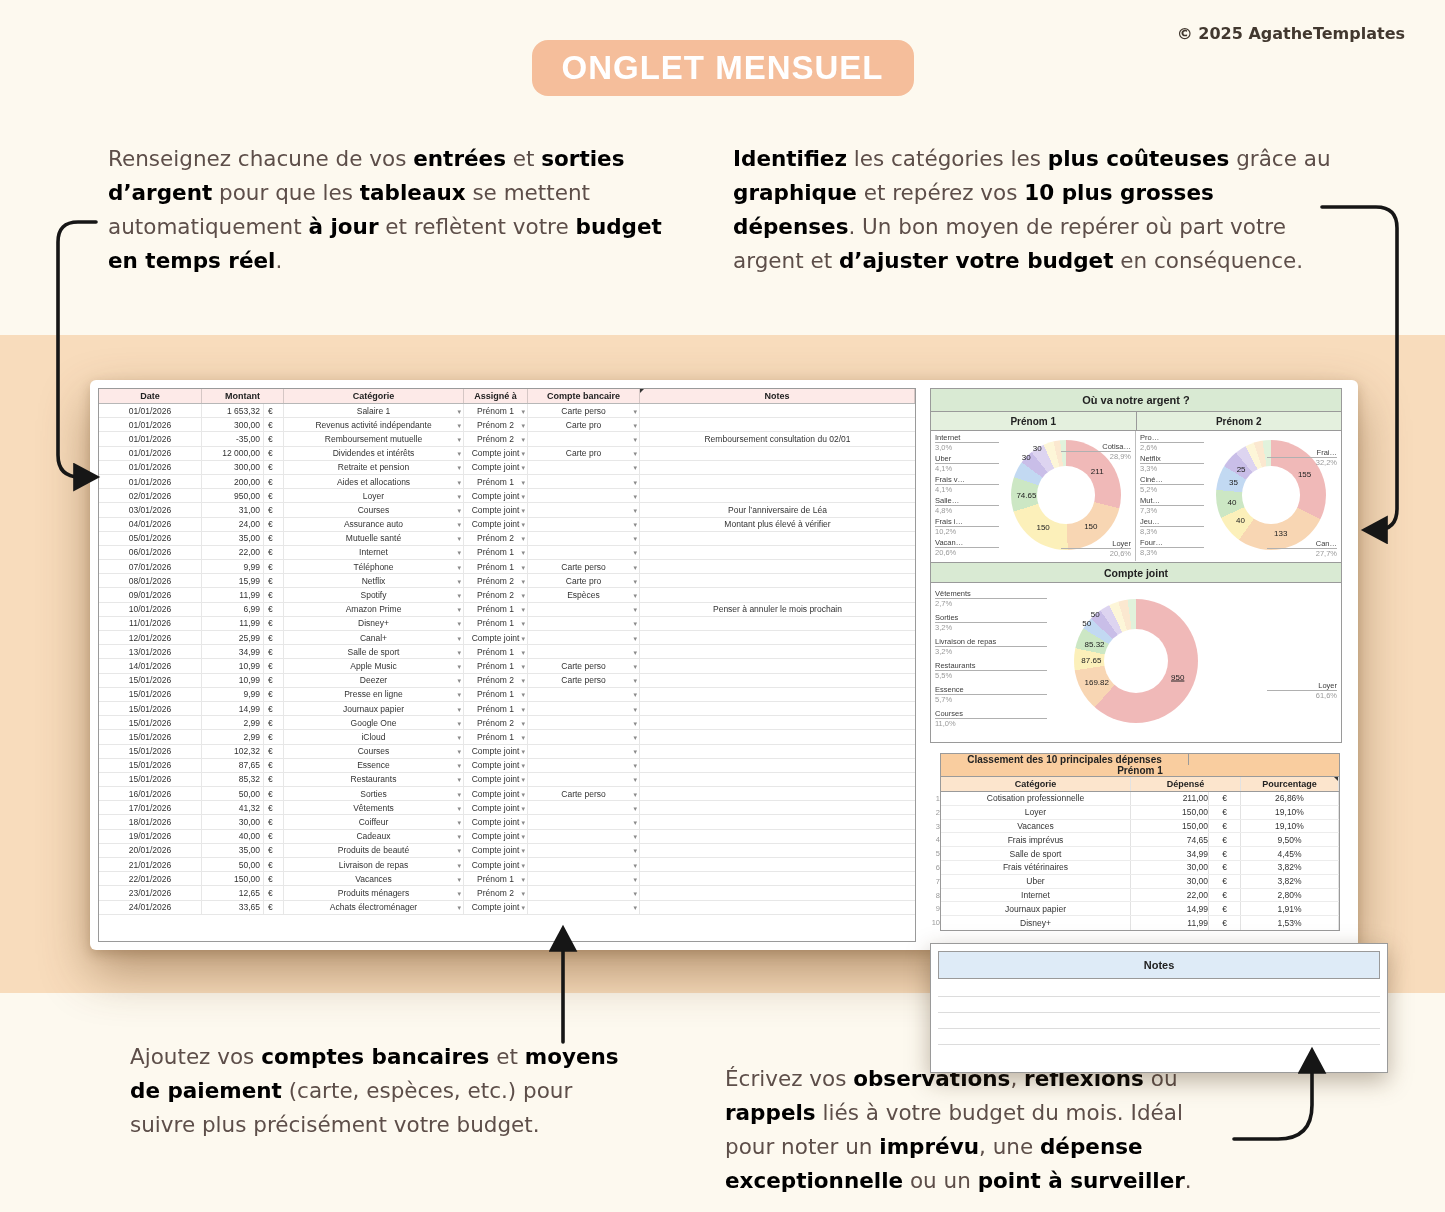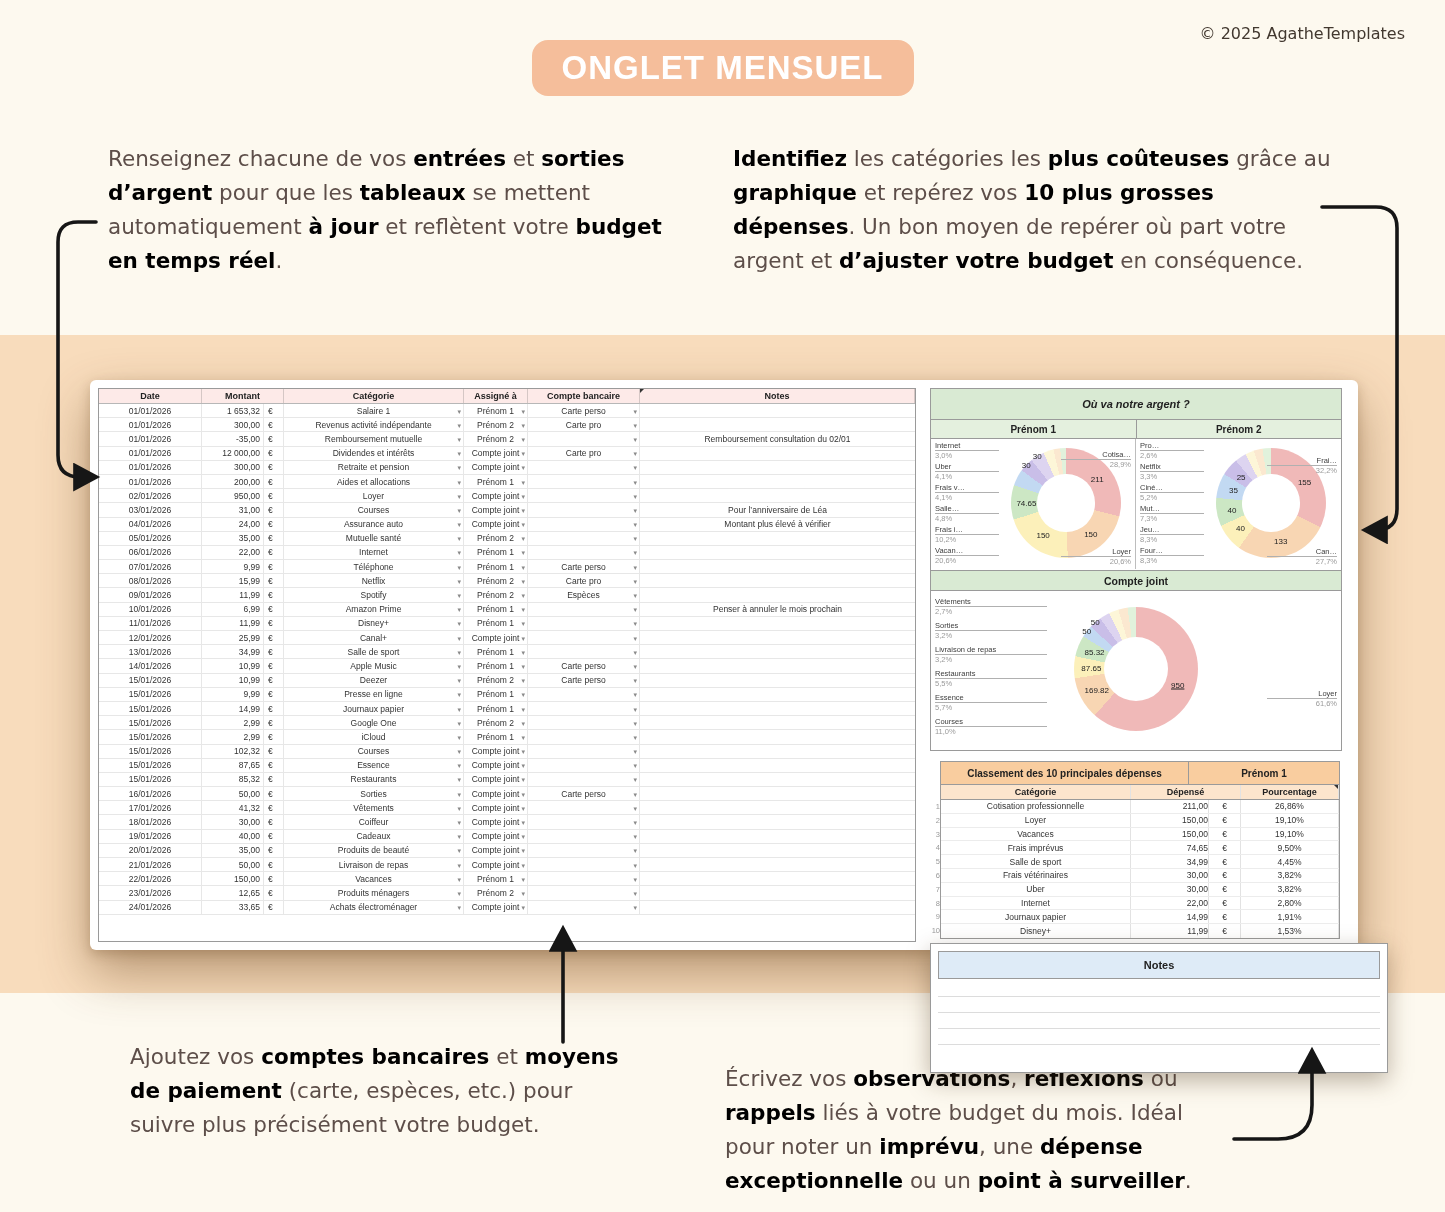--- a/index.html
+++ b/index.html
@@ -1,21 +1,21 @@
 <!DOCTYPE html>
 <html><head>
 <meta charset="utf-8">
 <style>
   * { margin:0; padding:0; box-sizing:border-box; }
   html,body { width:1445px; height:1212px; }
   body { position:relative; background:#FDF9EF; font-family:"DejaVu Sans","Liberation Sans",sans-serif; color:#5D4E49; overflow:hidden; }
 
   .band { position:absolute; left:0; top:335px; width:1445px; height:658px; background:#F8DCBC; }
 
-  .copyright { position:absolute; top:24px; right:40px; font-size:16px; font-weight:normal; color:#42382F; }
+  .copyright { position:absolute; top:24px; right:40px; font-size:16px; font-weight:bold; color:#42382F; }
   .badge { position:absolute; top:40px; left:50%; transform:translateX(-50%); background:#F5BE9B; color:#FFFFFF;
            font-family:"Liberation Sans",sans-serif; font-weight:bold; font-size:33px; letter-spacing:1px;
            padding:9px 30px; border-radius:16px; }
 
   .para { position:absolute; font-size:21.5px; line-height:34px; color:#5D4E49; }
   .para b { font-weight:bold; color:#000000; }
   #intro-left  { left:108px; top:142px; width:555px; }
   #intro-right { left:733px; top:142px; width:600px; }
   #bottom-left  { left:130px; top:1040px; width:505px; }
   #bottom-right { left:725px; top:1062px; width:500px; }
@@ -38,43 +38,43 @@
   .c-date { width:103px; } .c-amt { width:62px; justify-content:flex-end; padding-right:3px; }
   .c-eur { width:20px; justify-content:flex-start; padding-left:4px; }
   .c-mont { width:82px; } .c-cat { width:180px; } .c-asg { width:64px; } .c-acc { width:112px; }
   .c-note { flex:1; border-right:none; }
   .dd { position:absolute; right:2px; top:50%; transform:translateY(-50%); color:#8a8a8a; font-size:7px; line-height:1; }
   .corner-l { position:absolute; top:0; left:0; width:0; height:0; border-top:4px solid #333; border-right:4px solid transparent; }
   .corner-r { position:absolute; top:0; right:0; width:0; height:0; border-top:4px solid #333; border-left:4px solid transparent; }
 
   
   .charts { width:412px; margin-left:14px; font-family:"Liberation Sans",sans-serif; }
-  .gc-title { height:32px; background:#D9EAD3; border:1px solid #9a9a9a; display:flex; align-items:center; justify-content:center;
-              font-size:11px; font-weight:bold; color:#222;font-style:italic; }
+  .gc-title { height:24px; background:#D9EAD3; border:1px solid #9a9a9a; display:flex; align-items:center; justify-content:center;
+              font-size:11px; font-weight:bold; color:#222; }
   .gc-sub { display:flex; height:19px; border:1px solid #9a9a9a; border-top:none; background:#E4F0DE; font-size:10px; font-weight:bold; color:#222; }
   .gc-sub > div { flex:1; display:flex; align-items:center; justify-content:center; }
   .gc-sub > div:first-child { border-right:1px solid #9a9a9a; }
   .chart-strip { display:flex; height:132px; border:1px solid #9a9a9a; border-top:none; background:#fff; }
   .chart-cell { position:relative; width:206px; height:130px; overflow:hidden; }
   .chart-cell:first-child { border-right:1px solid #bdbdbd; }
   .cj-title { height:20px; background:#D9EAD3; border:1px solid #9a9a9a; border-top:none; display:flex; align-items:center; justify-content:center; font-size:10.5px; font-weight:bold; color:#222; }
   .cj-strip { height:160px; border:1px solid #9a9a9a; border-top:none; background:#fff; }
   .cj-cell { position:relative; width:410px; height:158px; overflow:hidden; }
   .donut { position:absolute; border-radius:50%; }
   .hole { position:absolute; background:#fff; border-radius:50%; }
   .lbl { position:absolute; font-size:7.5px; line-height:9px; z-index:3; }
   .lbl-name { color:#3d3d3d; border-bottom:1px solid #b0b0b0; display:block; overflow:hidden; white-space:nowrap; }
   .lbl-pct { color:#9a9a9a; display:block; }
   .val { position:absolute; transform:translate(-50%,-50%); font-size:8px; color:#222; z-index:3; }
 
   .gap { height:10px; }
 
   
   .rank { margin-left:10px; position:relative; width:400px; }
-  .rk-title { display:flex; height:24px; border:1px solid #9a9a9a; background:#F9CD9F; font-size:10px; font-weight:bold; color:#222; }
+  .rk-title { display:flex; height:24px; border:1px solid #9a9a9a; background:#F9CD9F; font-size:10px; font-weight:bold; color:#222;flex-direction:column; }
   .rk-title > div { display:flex; align-items:center; justify-content:center; }
   .rk-t-main { width:248px; border-right:1px solid #9a9a9a; }
   .rk-t-scope { flex:1; }
   .rk-head { display:flex; height:15px; border:1px solid #9a9a9a; border-top:none; background:#FCE5CD; font-size:9px; font-weight:bold; color:#222; }
   .rk-body { border:1px solid #9a9a9a; border-top:none; background:#fff; }
   .rk-row { display:flex; height:13.8px; border-bottom:1px solid #ECECEC; font-size:8.5px; color:#333; position:relative; }
   .rk-row:last-child { border-bottom:none; }
   .rk-num { position:absolute; left:-10px; width:9px; font-size:7.5px; color:#9a9a9a; text-align:right; top:2px; }
   .k-cat { width:190px; } .k-amt { width:78px; justify-content:flex-end; padding-right:0; }
   .k-eur { width:32px; } .k-pct { flex:1; border-right:none; }

